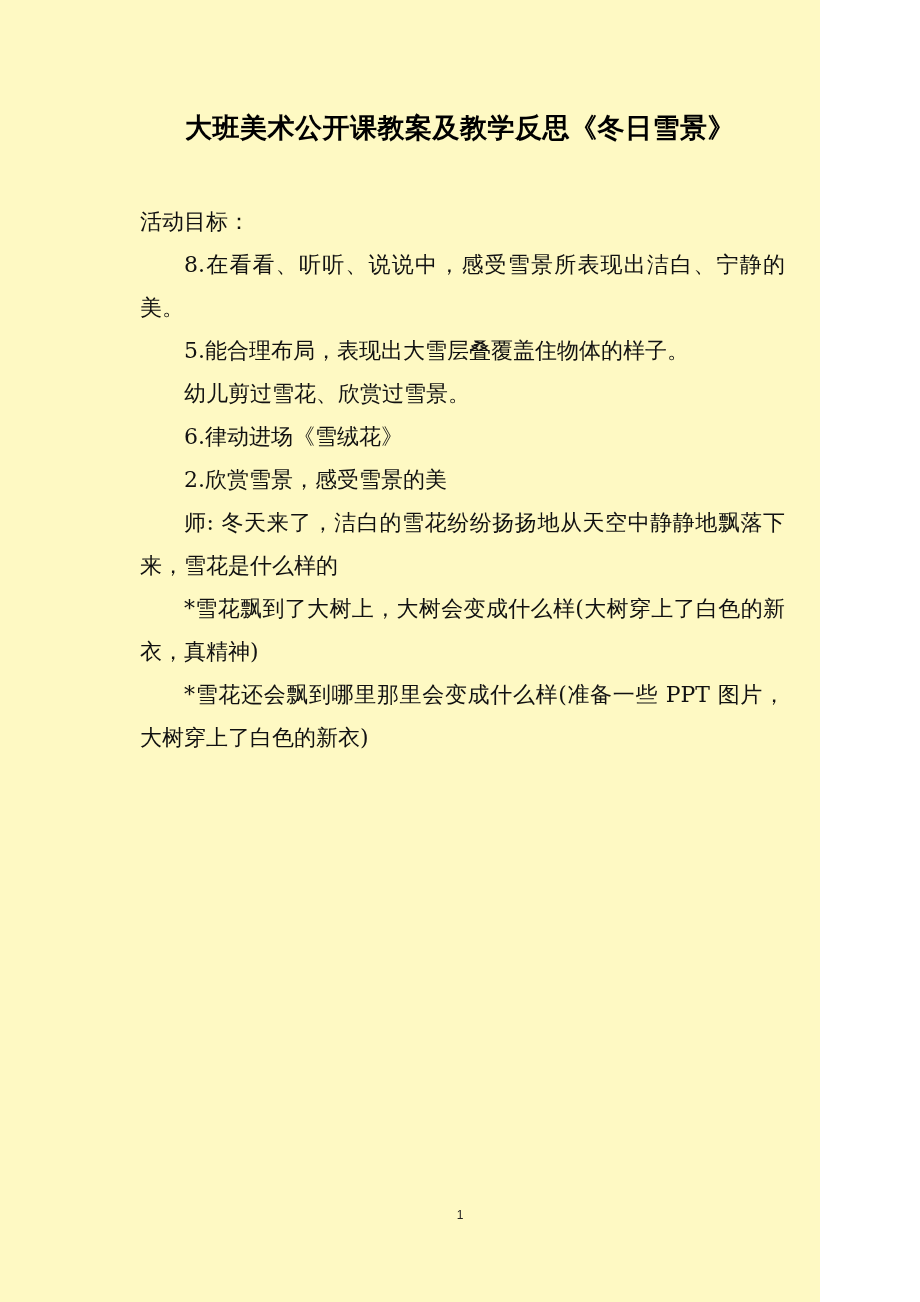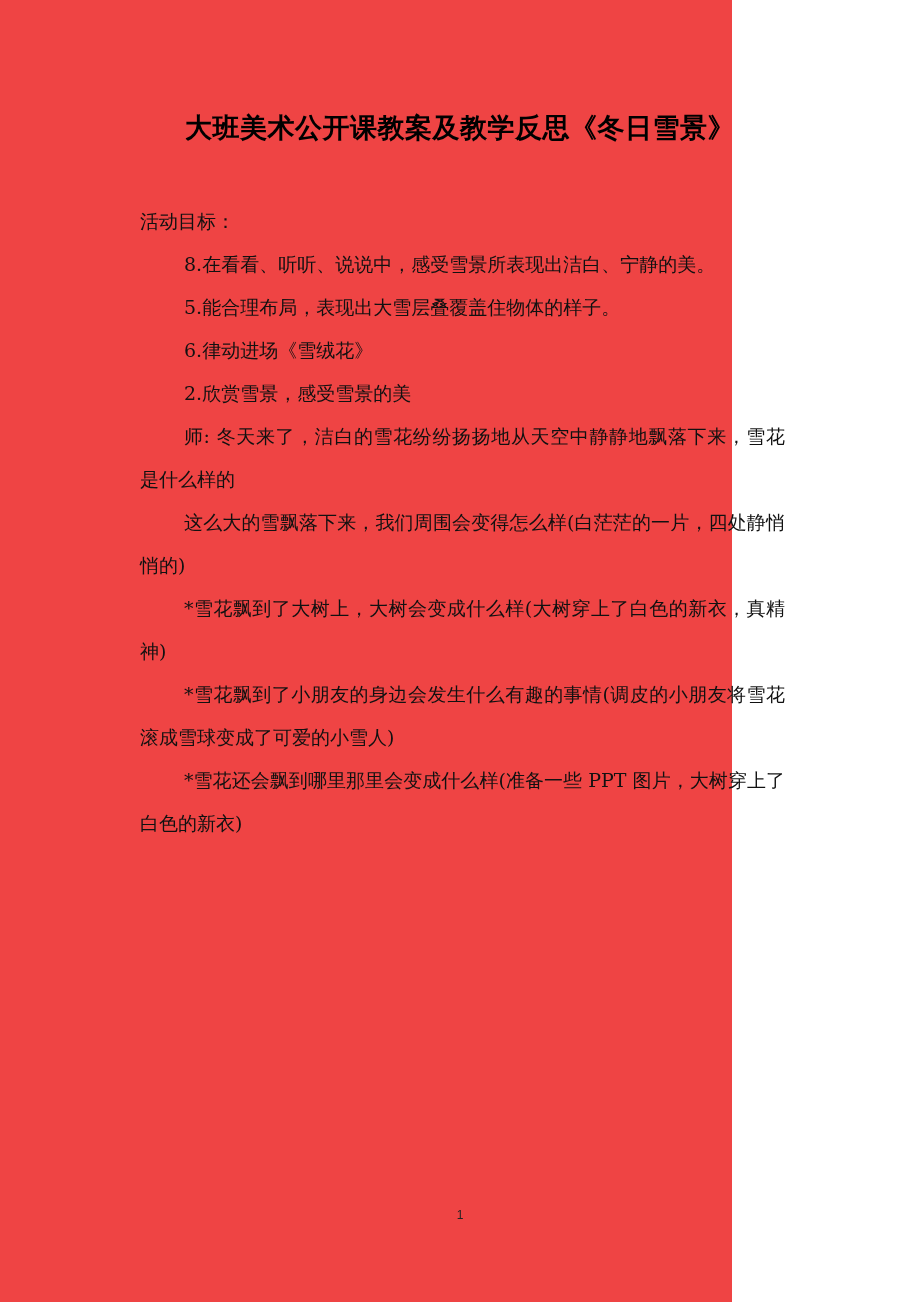--- a/index.html
+++ b/index.html
@@ -1,41 +1,40 @@
 <!DOCTYPE html>
 <html><head>
 <meta charset="utf-8">
 <style>
   html, body { margin: 0; padding: 0; background: #ffffff; }
   body { width: 920px; height: 1302px; position: relative; overflow: hidden;
          font-family: "DejaVu Serif", "Liberation Serif", serif; color: #111; }
-  .page { position: absolute; left: 0; top: 0; width: 732px; height: 1302px; background: #ef4444; }
+  .page { position: absolute; left: 0; top: 0; width: 820px; height: 1302px; background: #fef9c3; }
   .title { position: absolute; left: 0; width: 920px; top: 110px; text-align: center;
            font-family: "DejaVu Sans", "Liberation Sans", sans-serif;
            font-size: 27px; font-weight: bold; letter-spacing: 0.5px; color: #000; }
   .body { position: absolute; left: 140px; top: 200px; width: 645px;
-          font-size: 19px; line-height: 43px; }
+          font-size: 22px; line-height: 43px; }
   .p { margin: 0; text-align: justify; }
   .p.indent { text-indent: 44px; }
   .pagenum { position: absolute; left: 0; width: 920px; top: 1208px; text-align: center;
              font-family: "Liberation Sans", sans-serif; font-size: 12px; color: #222; }
 </style>
 </head>
 <body>
 
 <div class="page">
   <div class="title">大班美术公开课教案及教学反思《冬日雪景》</div>
 
   <div class="body">
     <p class="p">活动目标：</p>
     <p class="p indent">8.在看看、听听、说说中，感受雪景所表现出洁白、宁静的美。</p>
     <p class="p indent">5.能合理布局，表现出大雪层叠覆盖住物体的样子。</p>
+    <p class="p indent">幼儿剪过雪花、欣赏过雪景。</p>
     <p class="p indent">6.律动进场《雪绒花》</p>
     <p class="p indent">2.欣赏雪景，感受雪景的美</p>
     <p class="p indent">师: 冬天来了，洁白的雪花纷纷扬扬地从天空中静静地飘落下来，雪花是什么样的</p>
-    <p class="p indent">这么大的雪飘落下来，我们周围会变得怎么样(白茫茫的一片，四处静悄悄的)</p>
     <p class="p indent">*雪花飘到了大树上，大树会变成什么样(大树穿上了白色的新衣，真精神)</p>
-    <p class="p indent">*雪花飘到了小朋友的身边会发生什么有趣的事情(调皮的小朋友将雪花滚成雪球变成了可爱的小雪人)</p>
     <p class="p indent">*雪花还会飘到哪里那里会变成什么样(准备一些 PPT 图片，大树穿上了白色的新衣)</p>
   </div>
 
   <div class="pagenum">1</div>
 </div>
 
 </body></html>

